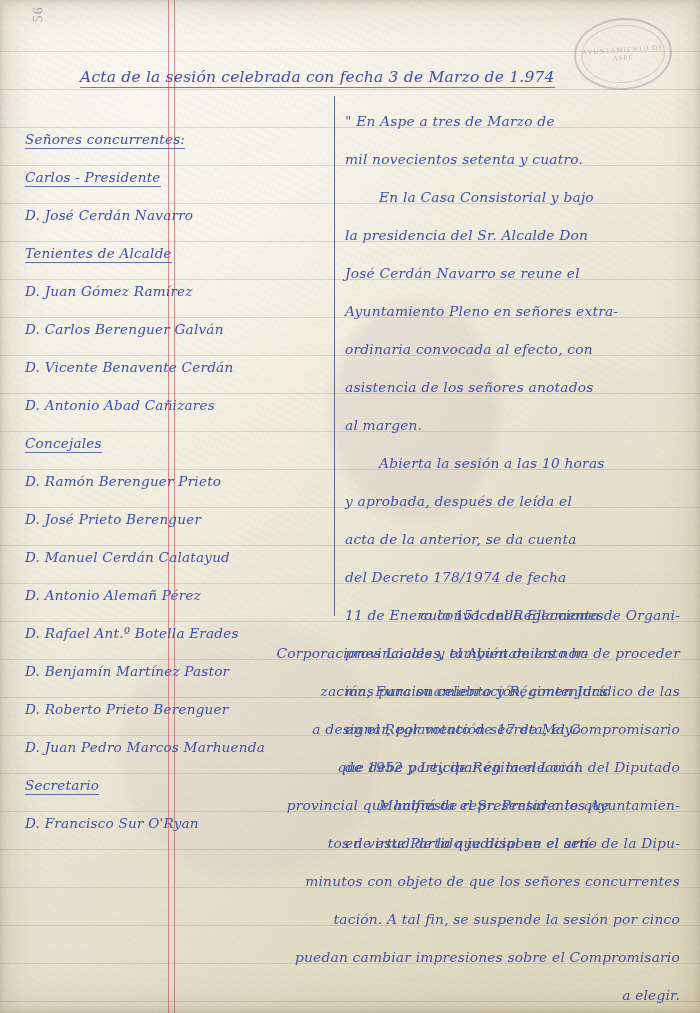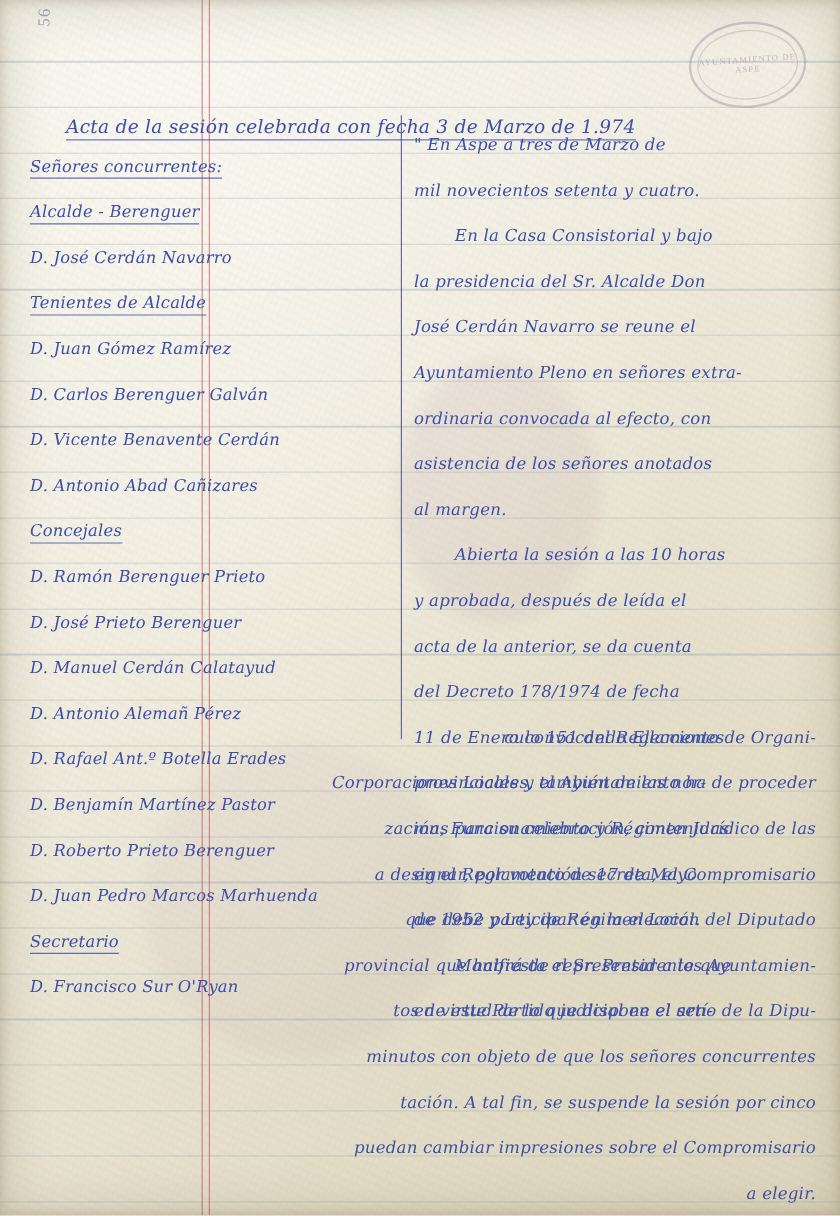--- a/index.html
+++ b/index.html
@@ -123,26 +123,25 @@
   .hand {
     font-family: "DejaVu Serif", serif;
     color: #3b4fa8;
     font-style: italic;
     letter-spacing: 0.2px;
   }
 
   
   #title {
     position: absolute;
-    left: 55px;
+    left: 80px;
     top: 66px;
     width: 600px;
     font-size: 15.5px;
     line-height: 22px;
-    margin-top: 29px;
   }
   #title .ul {
     border-bottom: 1px solid rgba(59,79,168,0.75);
     padding-bottom: 1px;
   }
 
   
   #margin-col {
     position: absolute;
     left: 25px;
@@ -224,21 +223,21 @@
     <div class="ring2"></div>
     <div class="txt">AYUNTAMIENTO DE ASPE</div>
   </div>
 
   <div id="title" class="hand">
     <span class="ul">Acta de la sesión celebrada con fecha 3 de Marzo de 1.974</span>
   </div>
 
   <div id="margin-col" class="hand">
       <div class="row head"><span class="t">Señores concurrentes:</span></div>
-      <div class="row head"><span class="t">Alcalde - Berenguer</span></div>
+      <div class="row head"><span class="t">Carlos - Presidente</span></div>
       <div class="row">D. José Cerdán Navarro</div>
       <div class="row head"><span class="t">Tenientes de Alcalde</span></div>
       <div class="row">D. Juan Gómez Ramírez</div>
       <div class="row">D. Carlos Berenguer Galván</div>
       <div class="row">D. Vicente Benavente Cerdán</div>
       <div class="row">D. Antonio Abad Cañizares</div>
       <div class="row head"><span class="t">Concejales</span></div>
       <div class="row">D. Ramón Berenguer Prieto</div>
       <div class="row">D. José Prieto Berenguer</div>
       <div class="row">D. Manuel Cerdán Calatayud</div>

